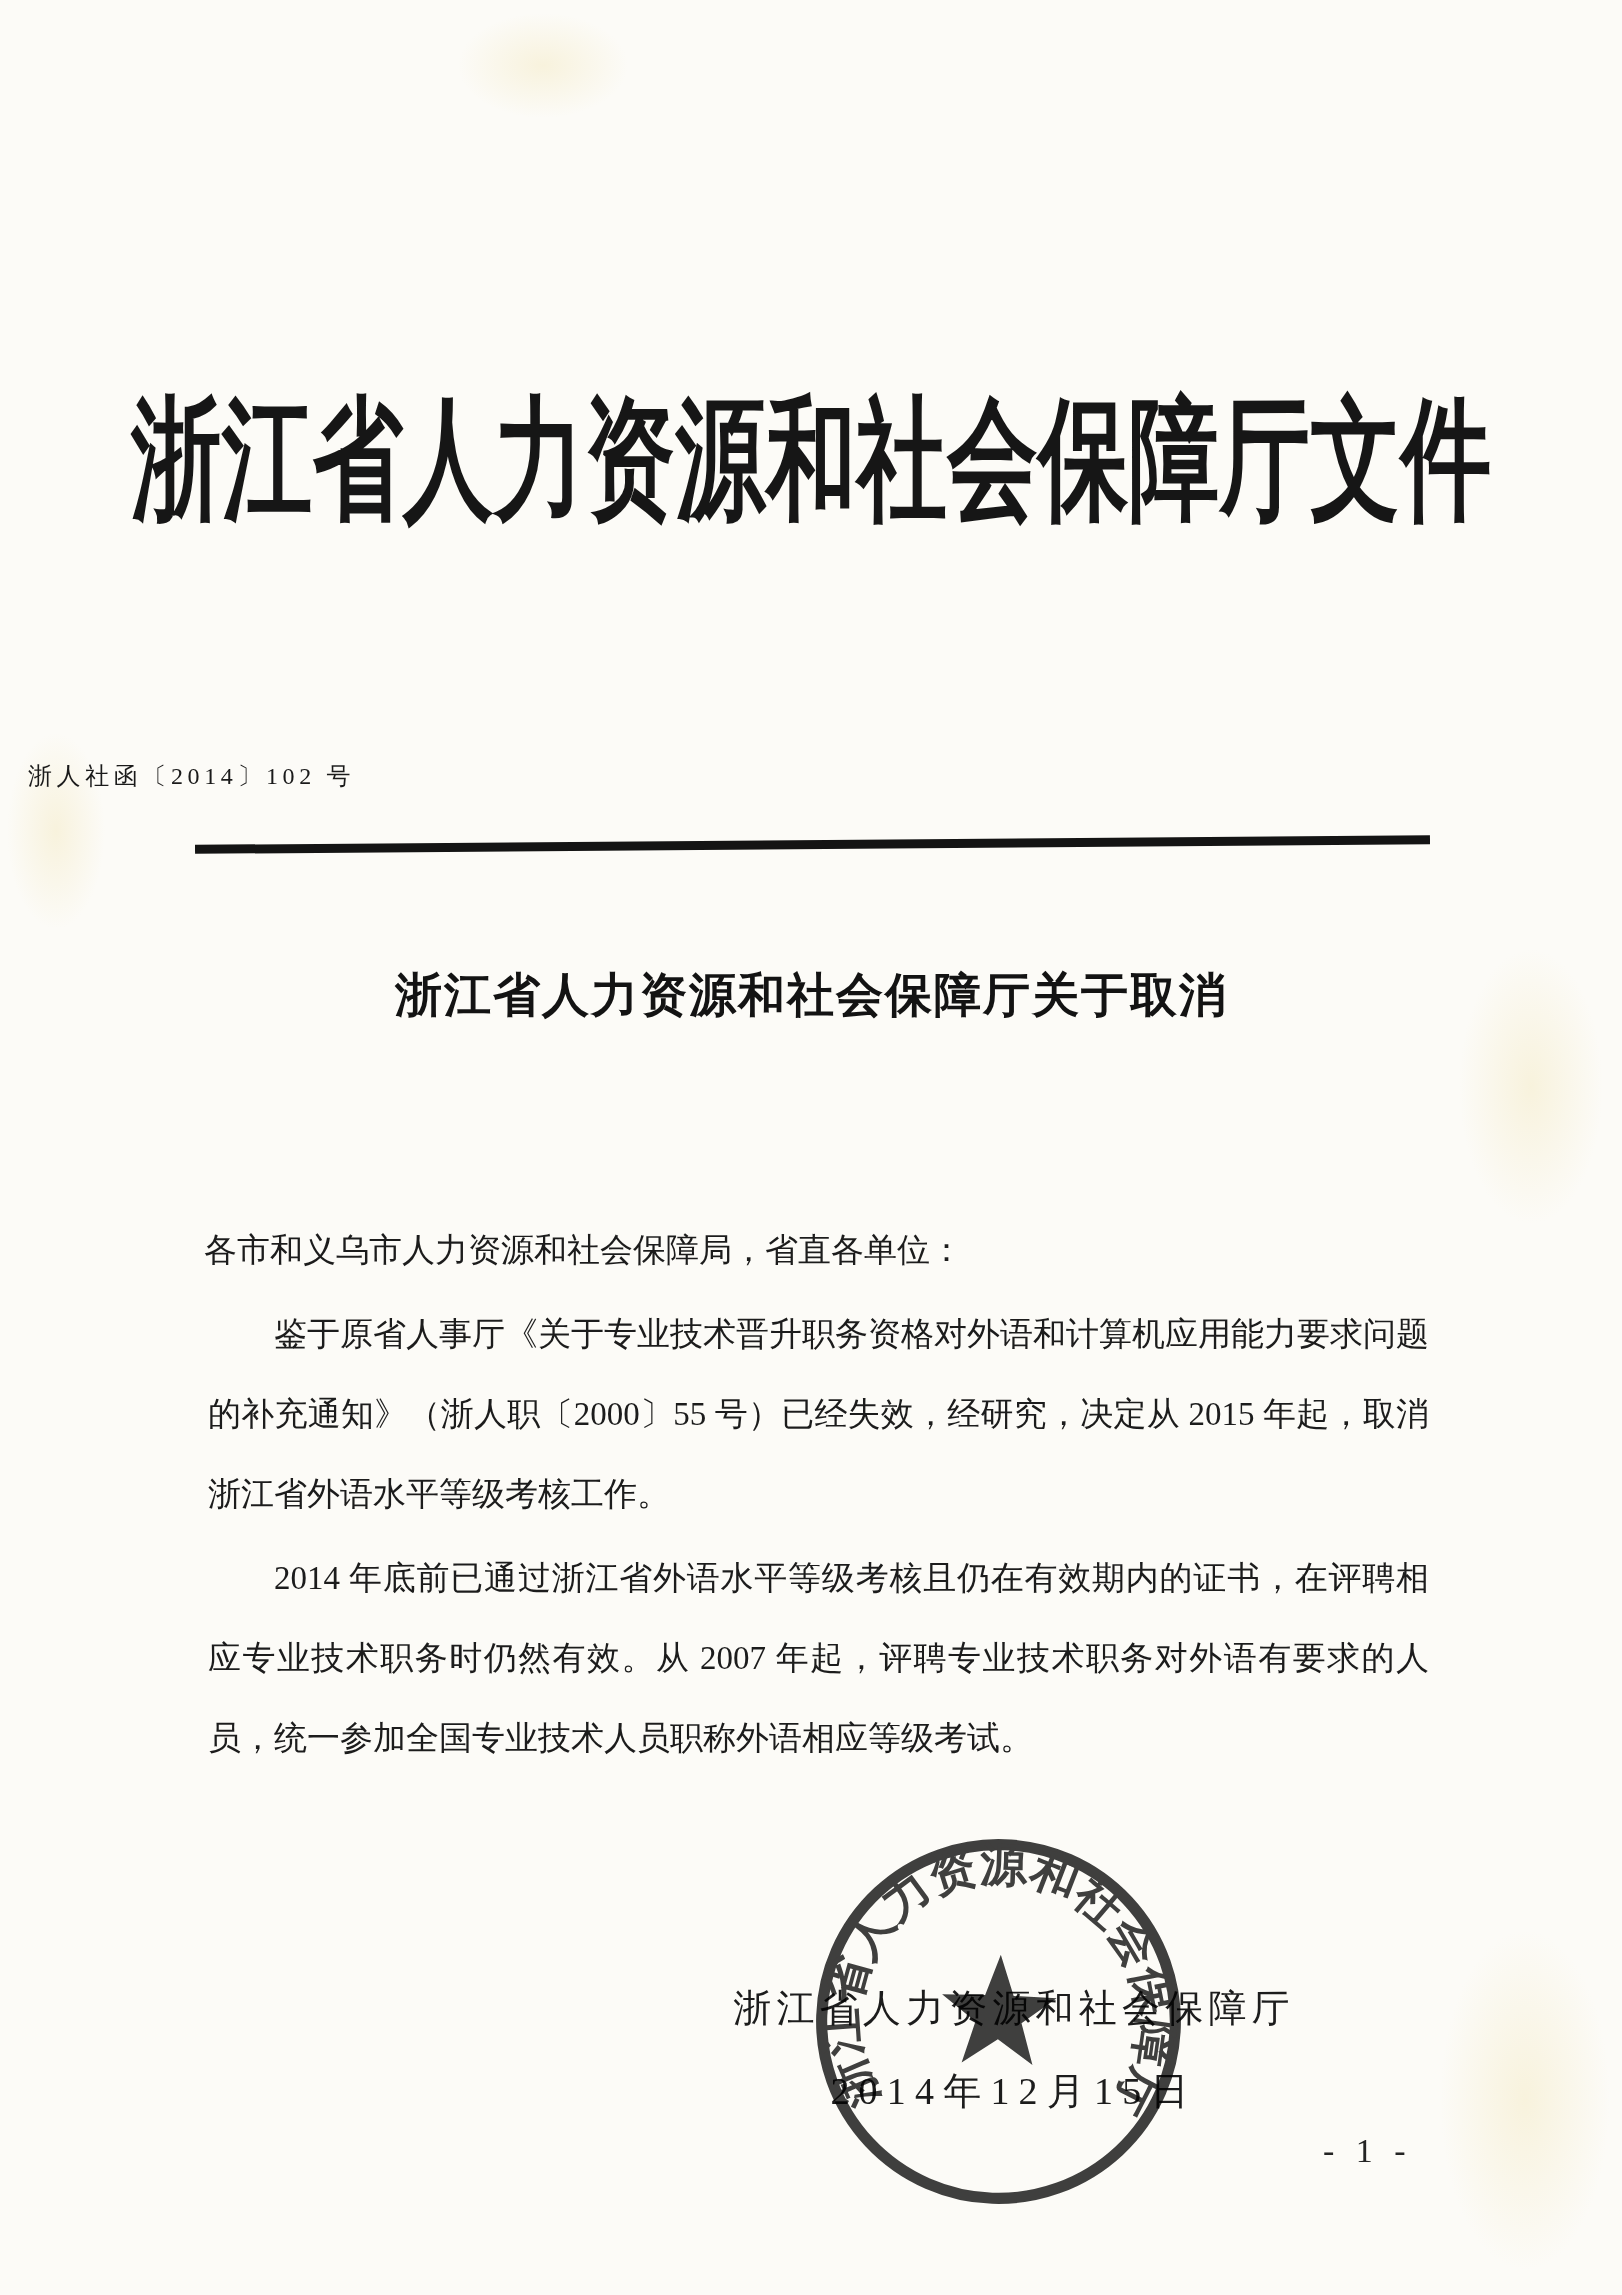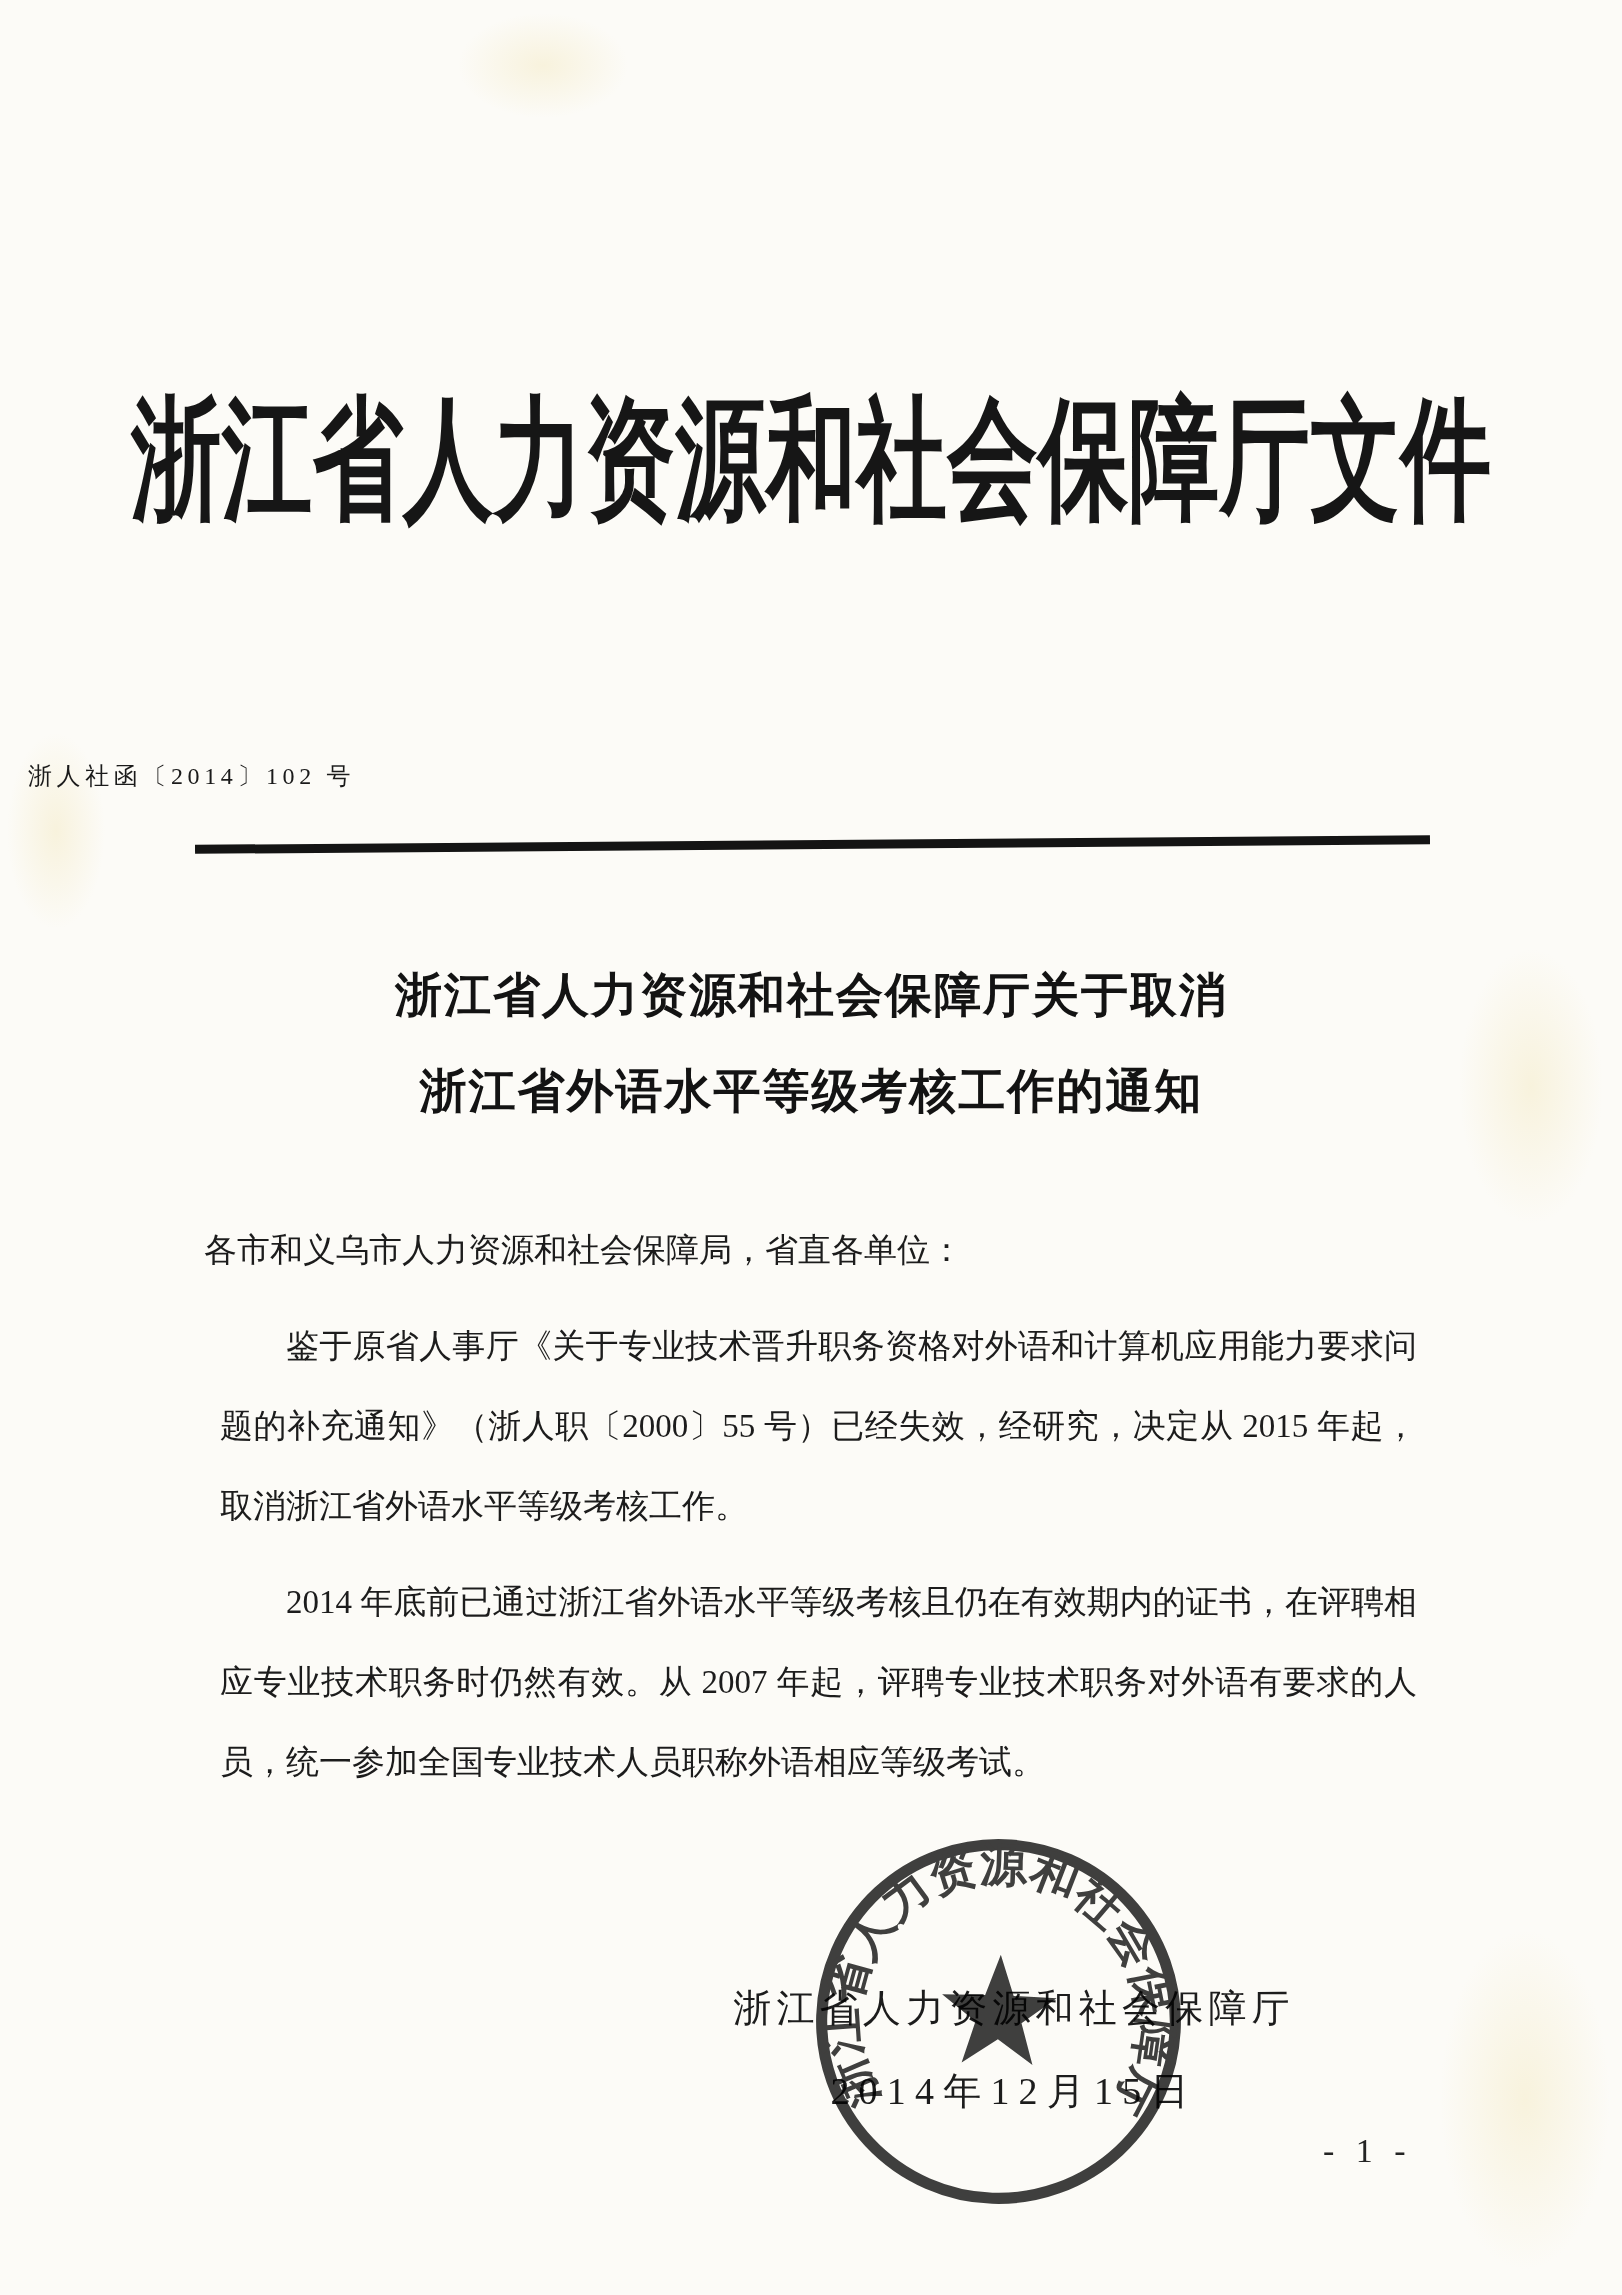--- a/index.html
+++ b/index.html
@@ -37,21 +37,21 @@
   .doc-title{
     position:absolute;top:947px;left:0;width:100%;
     text-align:center;font-weight:700;font-size:47px;line-height:96px;
     letter-spacing:2px;color:#131313;
   }
   .body-text{
     position:absolute;left:204px;top:1210px;width:1229px;
     font-size:33px;line-height:80px;text-align:justify;color:#1c1c1c;
   }
   .body-text .salutation{margin:0;}
-  .body-text p.para{margin:16px;text-indent:2em;}
+  .body-text p.para{margin:4px;text-indent:2em;}
 
   .sign-issuer{
     position:absolute;left:723px;top:1983px;width:582px;
     text-align:center;font-size:38px;letter-spacing:5.2px;color:#1c1c1c;white-space:nowrap;
   }
   .sign-date{
     position:absolute;left:723px;top:2066px;width:582px;
     text-align:center;font-size:38px;letter-spacing:9.2px;color:#1c1c1c;white-space:nowrap;
   }
   .page-number{
@@ -81,21 +81,20 @@
   <div class="header-banner">
     <span>浙江省人力资源和社会保障厅文件</span>
   </div>
 
   <div class="doc-number">浙人社函〔2014〕102 号</div>
 
   <div class="rule"></div>
 
   <div class="doc-title">
     <div>浙江省人力资源和社会保障厅关于取消</div>
-    <div>浙江省外语水平等级考核工作的通知</div>
   </div>
 
   <div class="body-text">
     <p class="salutation">各市和义乌市人力资源和社会保障局，省直各单位：</p>
     <p class="para">鉴于原省人事厅《关于专业技术晋升职务资格对外语和计算机应用能力要求问题的补充通知》（浙人职〔2000〕55 号）已经失效，经研究，决定从 2015 年起，取消浙江省外语水平等级考核工作。</p>
     <p class="para">2014 年底前已通过浙江省外语水平等级考核且仍在有效期内的证书，在评聘相应专业技术职务时仍然有效。从 2007 年起，评聘专业技术职务对外语有要求的人员，统一参加全国专业技术人员职称外语相应等级考试。</p>
   </div>
 
   <div class="sign-issuer">浙江省人力资源和社会保障厅</div>
 

